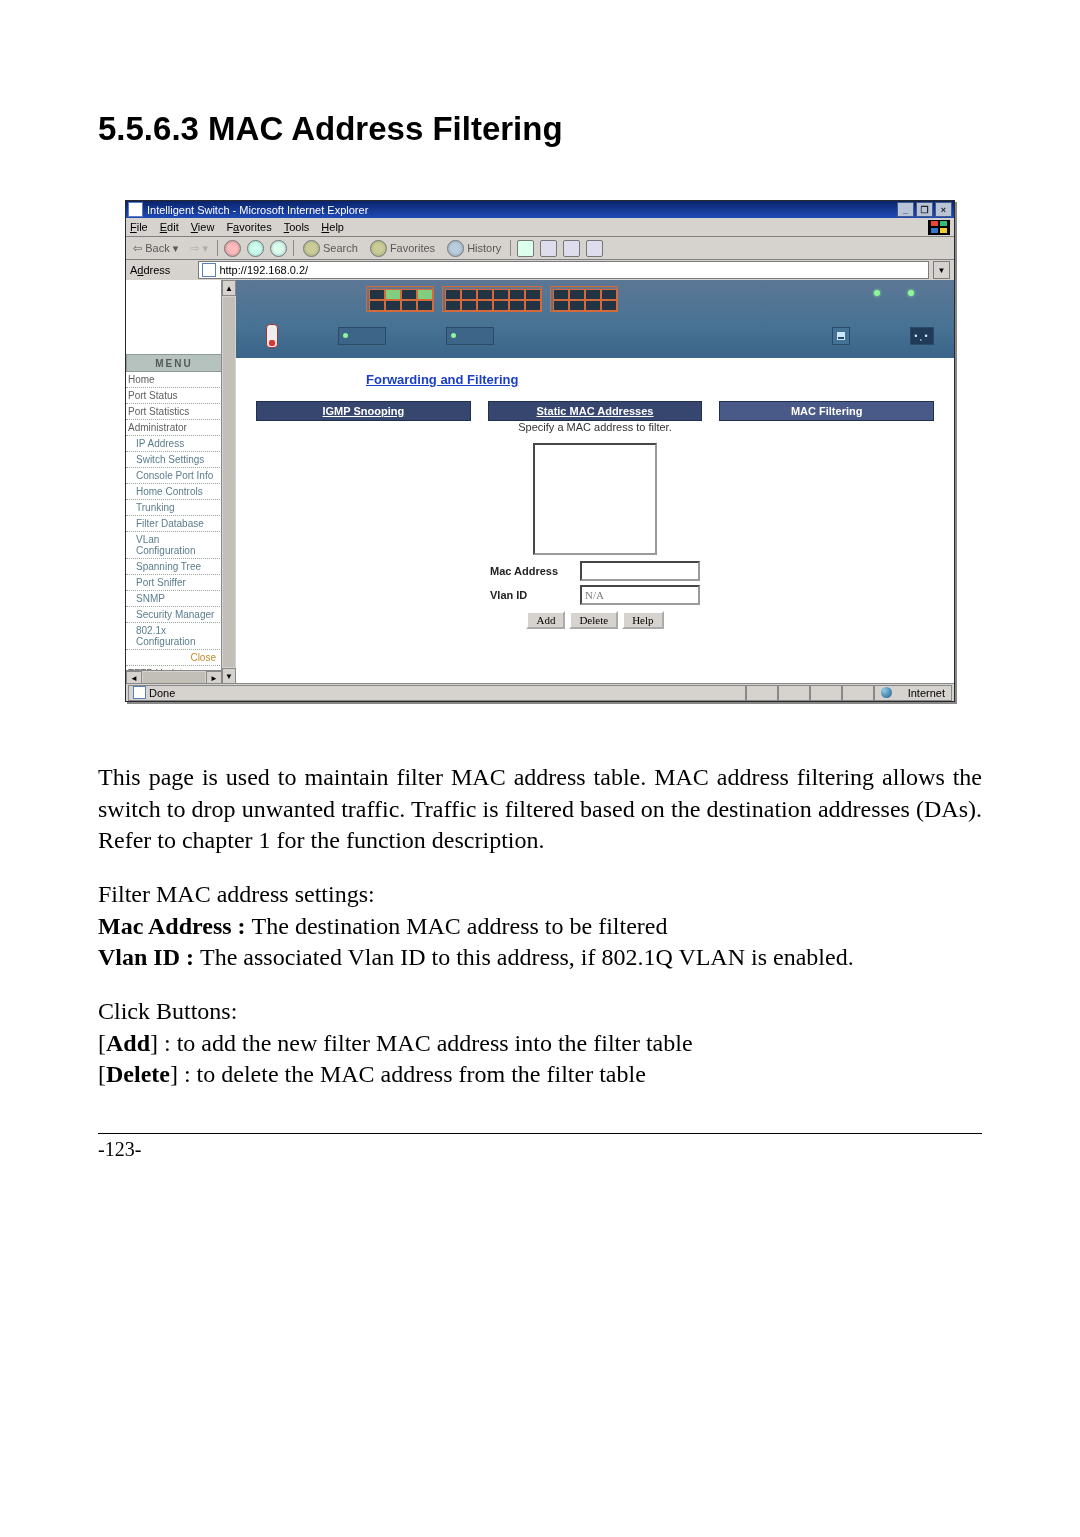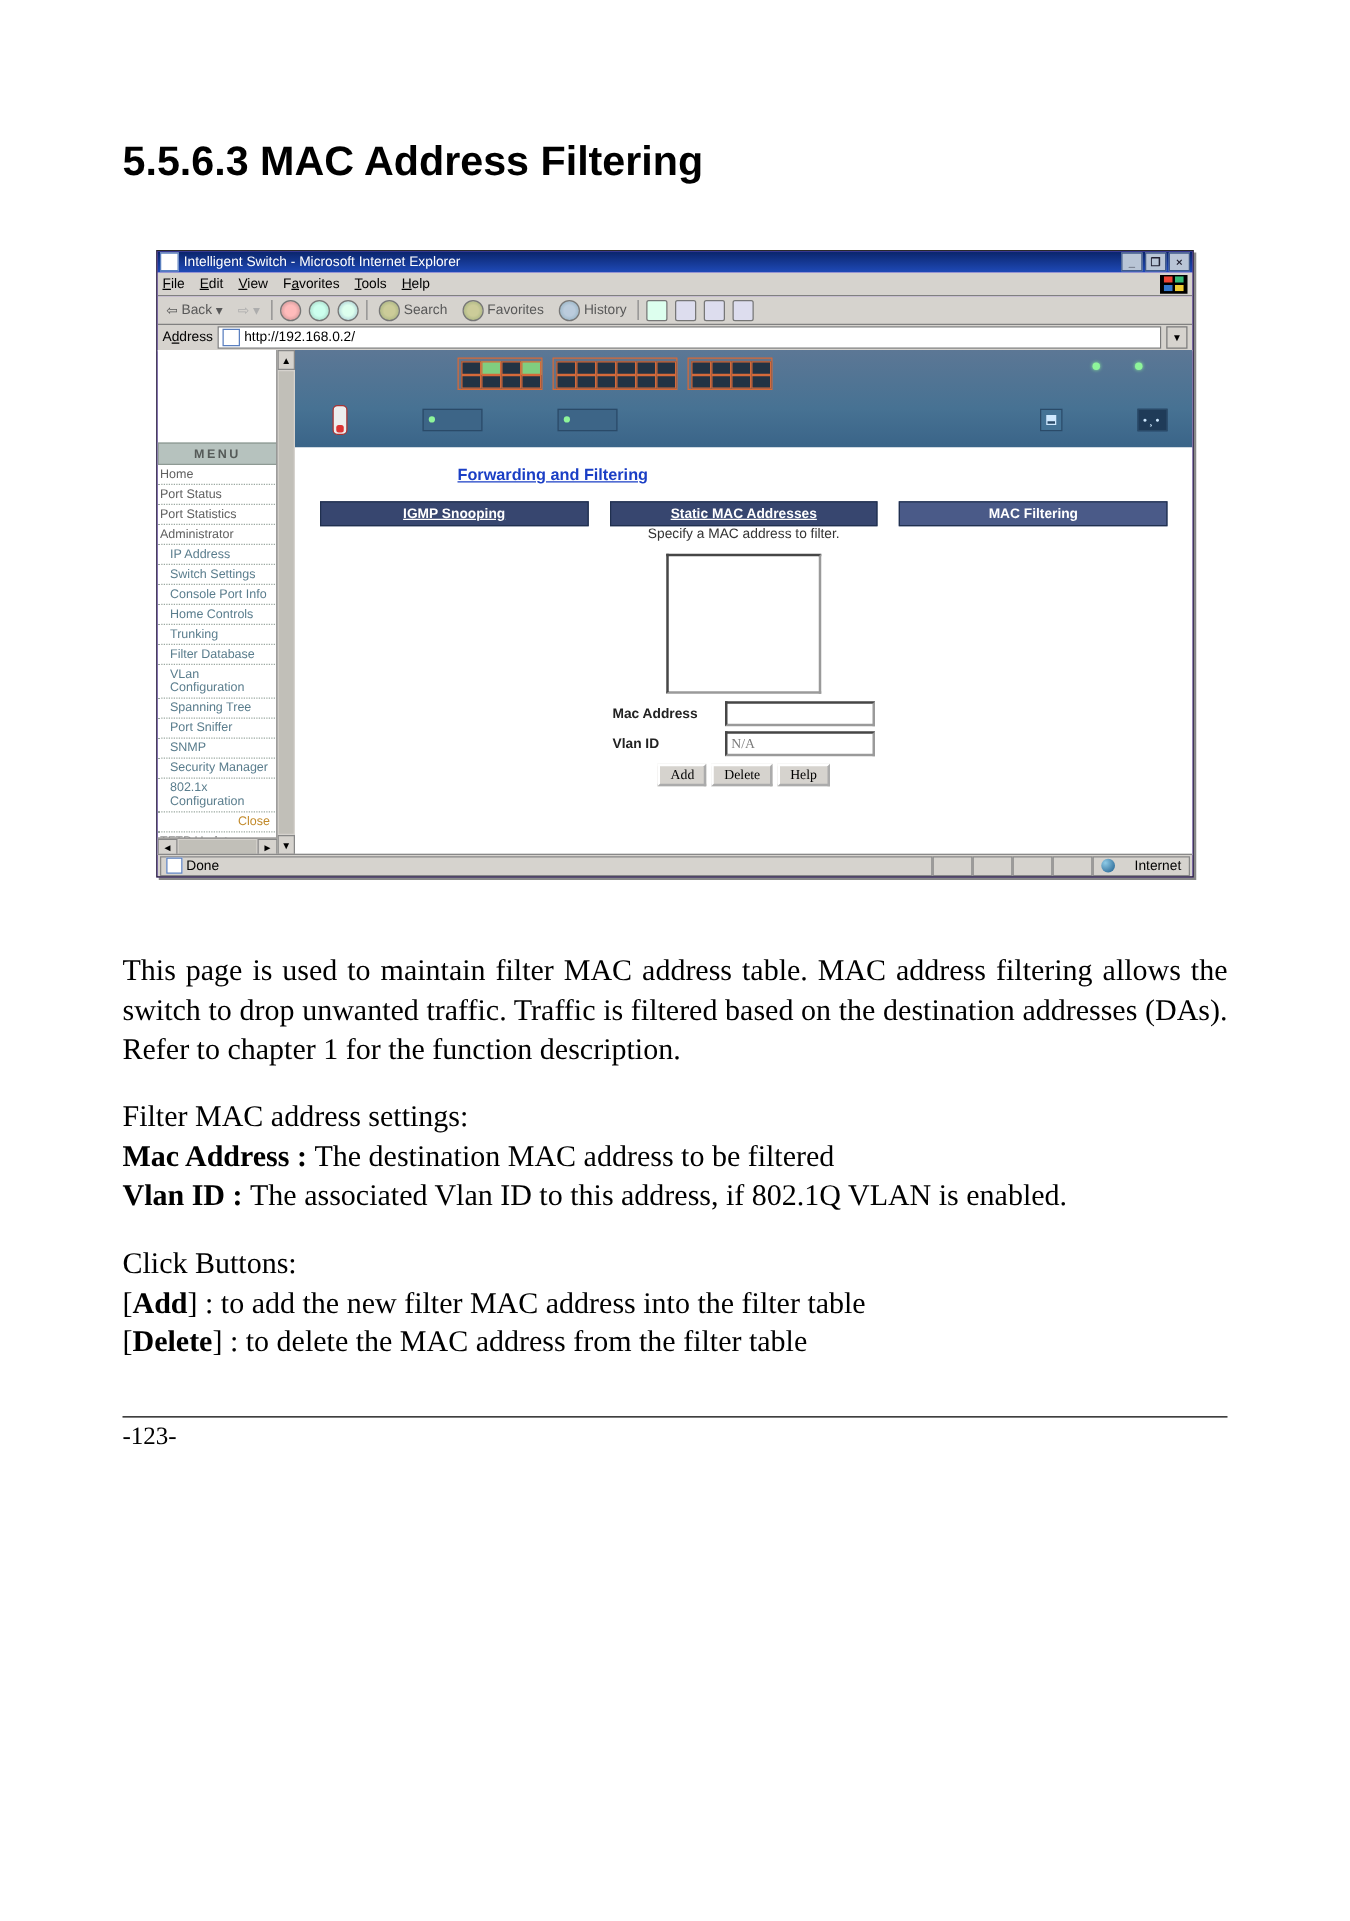--- a/index.html
+++ b/index.html
@@ -37,21 +37,21 @@
 
   
   .shot {
     width:828px; height:500px;
     margin:0 auto 60px auto;
     border:1px solid #2a2a2a;
     box-shadow:2px 2px 0 #888;
     font-family:Tahoma, Arial, sans-serif;
     font-size:11px;
     color:#000;
-    background:#8b5cf6;
+    background:#0ea5e9;
     position:relative;
     overflow:hidden;
   }
   .titlebar {
     height:17px;
     background:linear-gradient(#0a246a,#1f4ab8);
     color:#fff;
     display:flex; align-items:center;
     padding:0 2px;
   }
@@ -112,21 +112,21 @@
   .addrbar {
     height:20px; background:#d6d3ce;
     border-bottom:1px solid #808080;
     display:flex; align-items:center; padding:0 4px; gap:4px;
     font-size:11px;
   }
   .addrbar .addrlabel u { text-decoration:underline; }
   .addrfield {
     flex:1; height:16px; background:#fff;
     border:1px solid #7b7b7b;
-    display:flex; align-items:center; padding:0 3px; gap:3px;
+    display:flex; align-items:center; padding:0 3px; gap:3px;margin-left:24px;
   }
   .addrfield .ie-s { width:12px;height:12px;background:#fff;border:1px solid #5a7fbf; }
   .addrbar .dropdown-btn { width:15px;height:16px;background:#d6d3ce;border:1px solid #7b7b7b;display:flex;align-items:center;justify-content:center;font-size:8px; }
   .content-area {
     position:absolute; left:0; right:0; top:79px; bottom:17px;
     display:flex;
   }
   .sidebar {
     width:110px; background:#fff;
     border-right:0;

